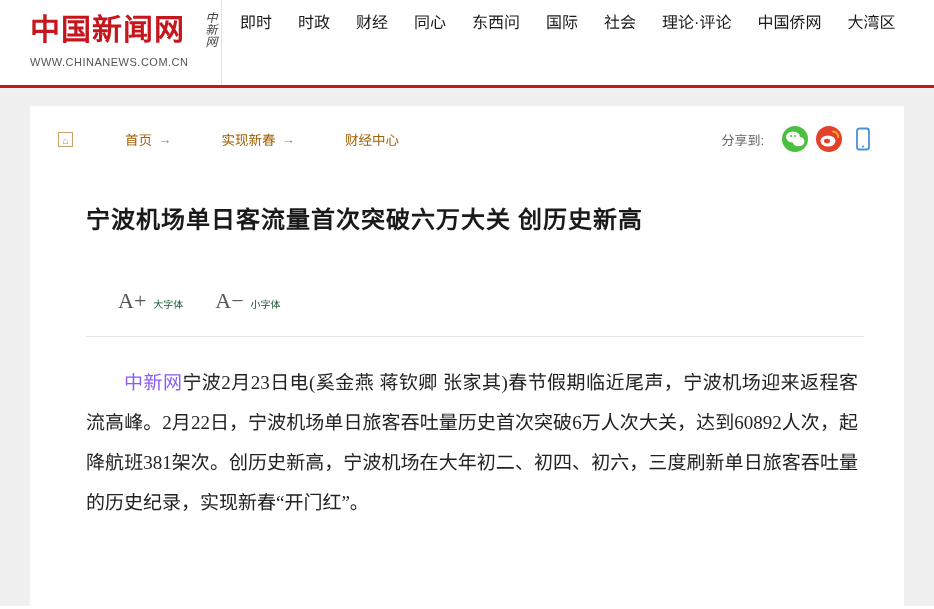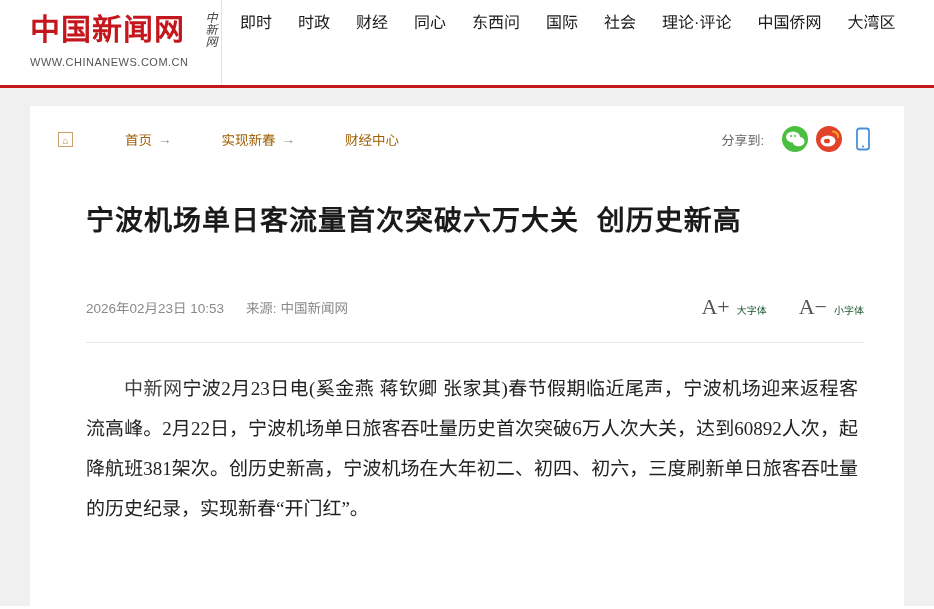--- a/index.html
+++ b/index.html
@@ -151,22 +151,22 @@
     margin-left: 8px;
     display: inline-block;
     position: relative;
   }
   .ico-wechat { background: #4bbf3f; }
   .ico-weibo  { background: #e2412a; }
   .ico-phone  { background: #ffffff; border-radius: 3px; }
 
   
   .article-title {
-    font-family: Liberation Mono, monospace;
-    font-size: 28px;
+    font-family: Liberation Serif, serif;
+    font-size: 24px;
     font-weight: bold;
     color: #1a1a1a;
     line-height: 52px;
     padding: 26px 40px 0 56px;
     letter-spacing: 1px;
   }
 
   
   .meta-row {
     display: flex;
@@ -210,21 +210,21 @@
   
   .article-body {
     padding: 26px 46px 0 56px;
     font-family: "Liberation Serif", serif;
     font-size: 19px;
     line-height: 40px;
     color: #222;
     text-align: justify;
   }
   .inline-link {
-    color: #404040;
+    color: #8b5cf6;
     text-decoration: none;
     cursor: pointer;
   }
 </style>
 </head>
 <body>
 
 <div class="header">
 
   <div class="logo-block">
@@ -289,25 +289,20 @@
             <rect x="7" y="2.5" width="12" height="21" rx="2.5" fill="none" stroke="#4a90d9" stroke-width="1.8"></rect>
             <circle cx="13" cy="20.5" r="1.1" fill="#4a90d9"></circle>
           </svg>
         </span>
       </div>
     </div>
 
     <h1 class="article-title">宁波机场单日客流量首次突破六万大关 创历史新高</h1>
 
     <div class="meta-row">
-      <div class="meta-left">
-        <span>2026年02月23日 10:53</span>
-        <span class="source">来源:</span>
-        <span>中国新闻网</span>
-      </div>
       <div class="meta-right">
         <span class="fontsize-btn">
           <span class="fs-glyph">A+</span>
           <span class="fs-text">大字体</span>
         </span>
         <span class="fontsize-btn">
           <span class="fs-glyph">A−</span>
           <span class="fs-text">小字体</span>
         </span>
       </div>

